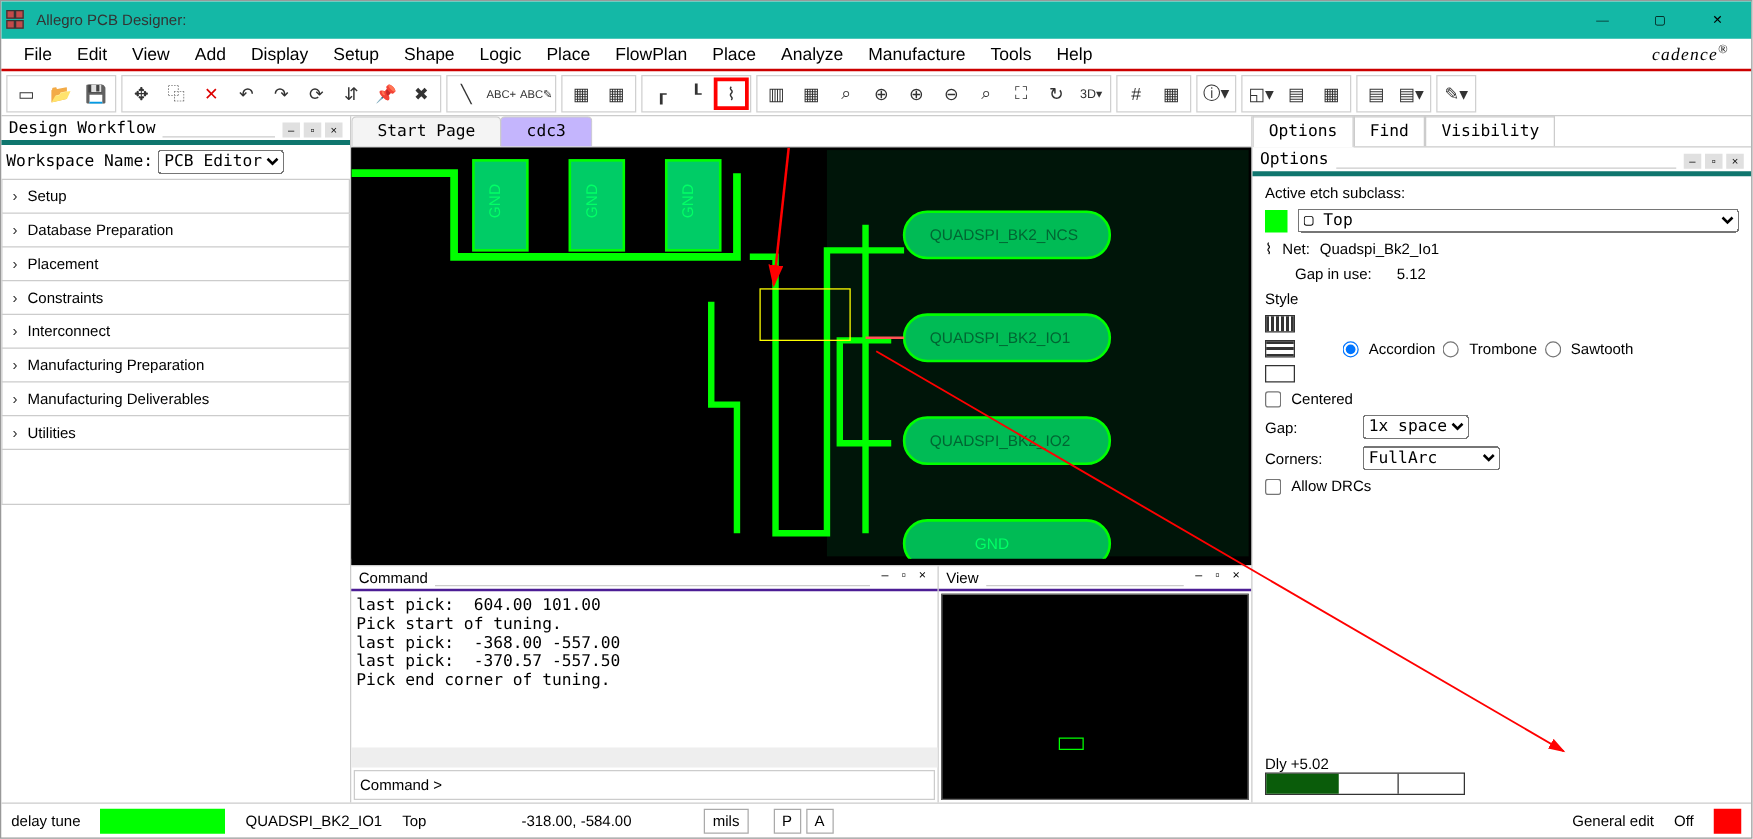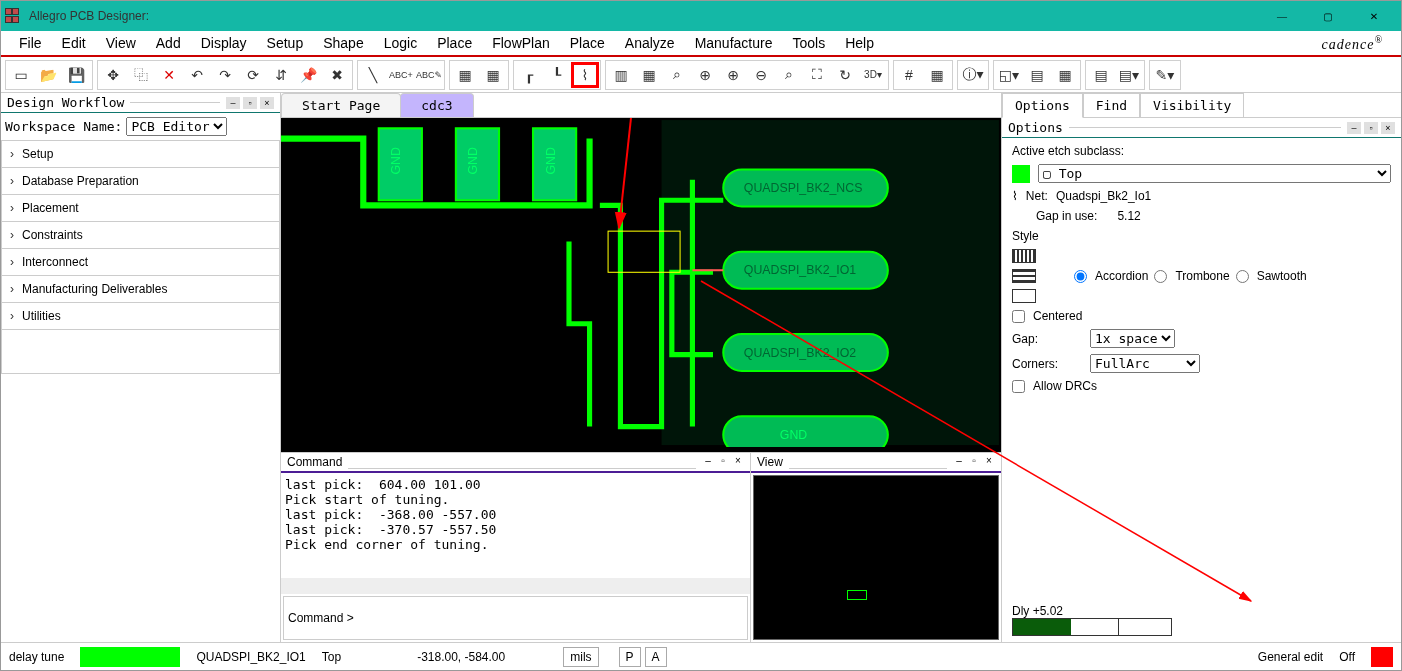--- a/index.html
+++ b/index.html
@@ -24,21 +24,21 @@
 .toolbar { height: 36px; display: flex; align-items: center; border-bottom: 1px solid #ccc; padding: 1px 4px; }
 .toolgroup { display: flex; align-items: center; border: 1px solid #d0d0d0; padding: 1px; margin-right: 4px; height: 30px; }
 .tbtn { width: 28px; height: 26px; display: flex; align-items: center; justify-content: center; color: #333; font-size: 14px; }
 .tbtn.hl { border: 3px solid #f00; background: #fff; }
 
 
 .main { flex: 1; display: flex; min-height: 0; }
 
 
 .left { width: 280px; border-right: 1px solid #ccc; display: flex; flex-direction: column; }
-.panel-title { display: flex; align-items: center; padding: 2px 6px; border-bottom: 1px solid #0f766e; }
+.panel-title { display: flex; align-items: flex-end; padding: 2px 6px; border-bottom: 4px solid #0f766e; }
 .panel-title .t { font-family: monospace; font-size: 13px; }
 .panel-title .ws { margin-left: auto; display: flex; gap: 3px; }
 .panel-title .ws span { width: 14px; height: 12px; background: #e0e0e0; display: inline-block; text-align: center; font-size: 9px; line-height: 12px; }
 .ws-name { padding: 4px; display: flex; align-items: center; gap: 4px; }
 .ws-name select { font-family: monospace; font-size: 13px; }
 .wf-items { flex: 1; }
 .wf-item { border: 1px solid #ccc; border-top: none; padding: 6px 8px; display: flex; align-items: center; cursor: pointer; }
 .wf-item:first-child { border-top: 1px solid #ccc; }
 .wf-item::before { content: "›"; margin-right: 8px; color: #333; }
 .wf-blank { border: 1px solid #ccc; border-top: none; height: 44px; }
@@ -50,21 +50,21 @@
 .tab.active { background: #c4b5fd; }
 .canvas { flex: 1; background: #000; position: relative; overflow: hidden; }
 .bottom-panels { height: 190px; display: flex; border-top: 1px solid #ccc; }
 .cmd-panel { flex: 1; display: flex; flex-direction: column; border-right: 1px solid #ccc; }
 .view-panel { width: 250px; display: flex; flex-direction: column; }
 .sub-title { padding: 2px 6px; display: flex; border-bottom: 2px solid #4c1d95; font-family: monospace; font-size: 13px; }
 .sub-title .ws2 { margin-left: auto; display: flex; gap: 3px; }
 .sub-title .ws2 span { width: 12px; height: 12px; font-size: 10px; text-align: center; }
 .cmd-log { flex: 1; overflow-y: scroll; padding: 4px; font-family: monospace; font-size: 13px; white-space: pre; }
 .cmd-scroll { height: 16px; background: #eee; }
-.cmd-input { border: 1px solid #ccc; margin: 2px; padding: 14px 4px; font-family: monospace; display: flex; }
+.cmd-input { border: 1px solid #ccc; margin: 2px; padding: 4px 4px; font-family: monospace; display: flex; }
 .view-mini { flex: 1; background: #000; margin: 2px; border: 1px solid #666; position: relative; }
 
 
 .right { width: 400px; border-left: 1px solid #ccc; display: flex; flex-direction: column; }
 .rtabs { display: flex; border-bottom: 1px solid #ccc; }
 .rtab { padding: 4px 12px; border: 1px solid #ccc; border-bottom: none; font-family: monospace; font-size: 13px; }
 .rtab.active { background: #fff; border-bottom: 1px solid #fff; margin-bottom: -1px; }
 .opt-body { flex: 1; padding: 6px 10px; font-family: monospace; font-size: 13px; display: flex; flex-direction: column; gap: 6px; }
 .opt-row { display: flex; align-items: center; gap: 8px; }
 .swatch { width: 18px; height: 18px; background: #0f0; display: inline-block; }
@@ -215,20 +215,23 @@
       <div class="wf-item">
           <span>Placement</span>
         </div>
       <div class="wf-item">
           <span>Constraints</span>
         </div>
       <div class="wf-item">
           <span>Interconnect</span>
         </div>
       <div class="wf-item">
+          <span>Manufacturing Preparation</span>
+        </div>
+      <div class="wf-item">
           <span>Manufacturing Deliverables</span>
         </div>
       <div class="wf-item">
           <span>Utilities</span>
         </div>
       <div class="wf-blank"></div>
     </div>
   </div>
 
   <div class="center">

